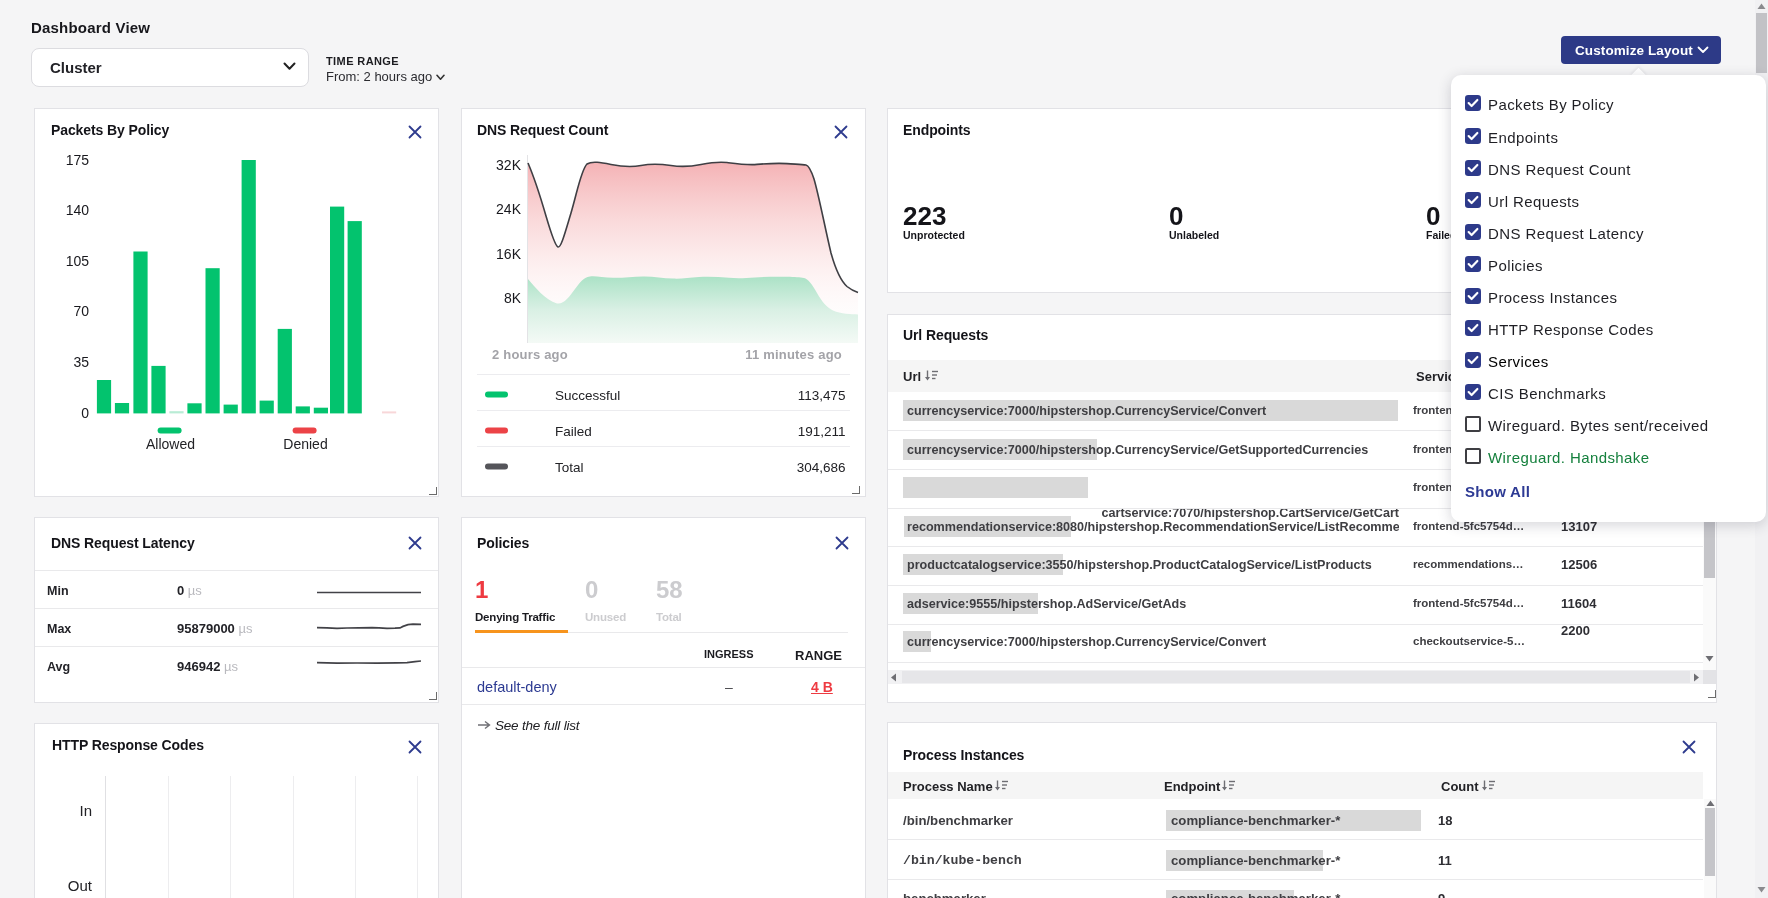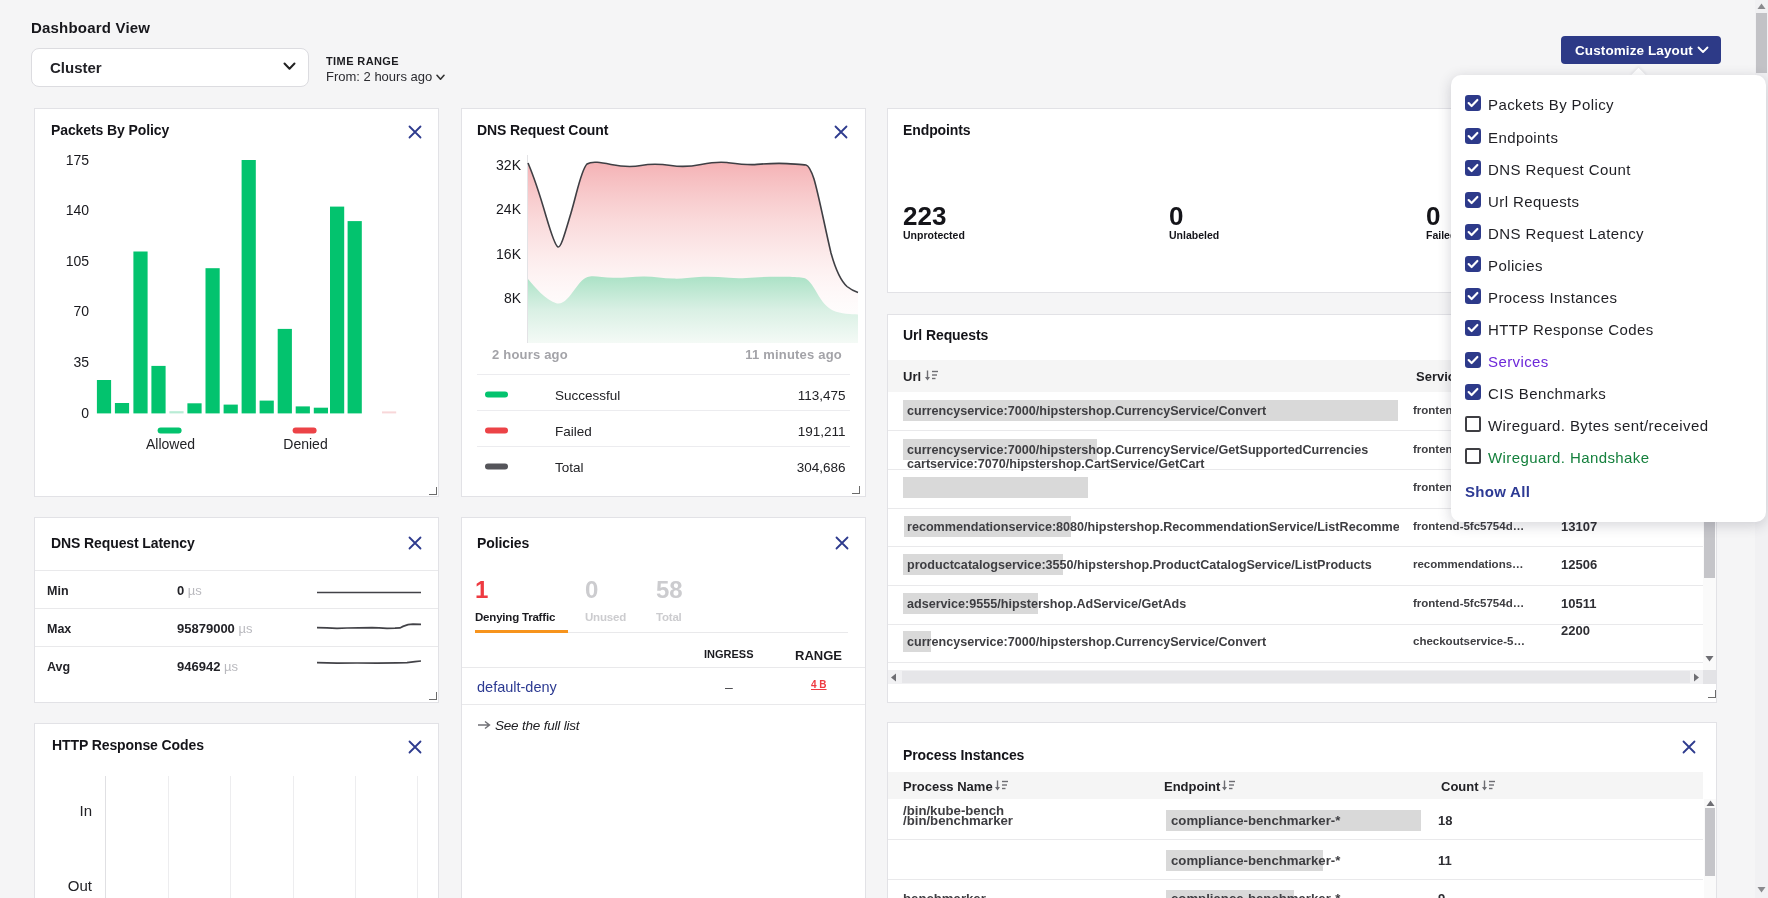--- a/index.html
+++ b/index.html
@@ -178,41 +178,41 @@
 <div class="count" style="left:1561px;top:403px;">31921</div>
 <div class="sep" style="left:888px;top:430px;width:815px;"></div>
 
 <div class="chip" style="left:903px;top:439px;width:194px;"></div>
 <div class="rowtext urltxt" style="left:907px;top:443px;width:492px;overflow:hidden;">currencyservice:7000/hipstershop.CurrencyService/GetSupportedCurrencies</div>
 <div class="rowtext svc" style="left:1413px;top:443px;width:115px;white-space:nowrap;overflow:hidden;text-overflow:ellipsis;">frontend-5fc5754db-x4pmp</div>
 <div class="count" style="left:1561px;top:442px;">16991</div>
 <div class="sep" style="left:888px;top:469px;width:815px;"></div>
 
 <div class="chip" style="left:903px;top:477px;width:185px;"></div>
-<div class="rowtext urltxt" style="left:907px;top:457px;width:492px;overflow:hidden;">cartservice:7070/hipstershop.CartService/GetCart</div>
+<div class="rowtext urltxt" style="left:907px;top:506px;width:492px;overflow:hidden;text-align:right;">cartservice:7070/hipstershop.CartService/GetCart</div>
 <div class="rowtext svc" style="left:1413px;top:481px;width:115px;white-space:nowrap;overflow:hidden;text-overflow:ellipsis;">frontend-5fc5754db-x4pmp</div>
 <div class="count" style="left:1561px;top:480px;">15644</div>
 <div class="sep" style="left:888px;top:508px;width:815px;"></div>
 
 <div class="chip" style="left:904px;top:516px;width:167px;"></div>
 <div class="rowtext urltxt" style="left:907px;top:520px;width:492px;white-space:nowrap;overflow:hidden;">recommendationservice:8080/hipstershop.RecommendationService/ListRecommendations</div>
 <div class="rowtext svc" style="left:1413px;top:520px;width:115px;white-space:nowrap;overflow:hidden;text-overflow:ellipsis;">frontend-5fc5754db-x4pmp</div>
 <div class="count" style="left:1561px;top:519px;">13107</div>
 <div class="sep" style="left:888px;top:546px;width:815px;"></div>
 
 <div class="chip" style="left:903px;top:554px;width:160px;"></div>
 <div class="rowtext urltxt" style="left:907px;top:558px;width:492px;overflow:hidden;">productcatalogservice:3550/hipstershop.ProductCatalogService/ListProducts</div>
 <div class="rowtext svc" style="left:1413px;top:558px;width:115px;white-space:nowrap;overflow:hidden;text-overflow:ellipsis;">recommendationservice-5f8c</div>
 <div class="count" style="left:1561px;top:557px;">12506</div>
 <div class="sep" style="left:888px;top:585px;width:815px;"></div>
 
 <div class="chip" style="left:903px;top:593px;width:135px;"></div>
 <div class="rowtext urltxt" style="left:907px;top:597px;width:492px;overflow:hidden;">adservice:9555/hipstershop.AdService/GetAds</div>
 <div class="rowtext svc" style="left:1413px;top:597px;width:115px;white-space:nowrap;overflow:hidden;text-overflow:ellipsis;">frontend-5fc5754db-x4pmp</div>
-<div class="count" style="left:1561px;top:596px;">10511</div>
+<div class="count" style="left:1561px;top:596px;">11604</div>
 <div class="sep" style="left:888px;top:624px;width:815px;"></div>
 
 <div class="chip" style="left:903px;top:631px;width:28px;"></div>
 <div class="rowtext urltxt" style="left:907px;top:635px;width:492px;overflow:hidden;">currencyservice:7000/hipstershop.CurrencyService/Convert</div>
 <div class="rowtext svc" style="left:1413px;top:635px;width:115px;white-space:nowrap;overflow:hidden;text-overflow:ellipsis;">checkoutservice-56fb8c8dfc</div>
 <div class="count" style="left:1561px;top:623px;">2200</div>
 <div class="sep" style="left:888px;top:662px;width:815px;"></div>
 
 <div class="abs" style="left:1703px;top:392px;width:13px;height:278px;background:#fafafa;"></div>
 <div class="abs" style="left:1704px;top:490px;width:11px;height:88px;background:#c5c5c9;"></div>
@@ -268,21 +268,21 @@
 <div class="abs" style="left:585px;top:611px;font-size:11.5px;font-weight:bold;color:#cccccf;letter-spacing:-.2px;">Unused</div>
 <div class="abs" style="left:656px;top:576px;font-size:24px;font-weight:bold;color:#cccccf;">58</div>
 <div class="abs" style="left:656px;top:611px;font-size:11.5px;font-weight:bold;color:#cccccf;letter-spacing:-.2px;">Total</div>
 <div class="sep" style="left:477px;top:632px;width:371px;"></div>
 <div class="abs" style="left:475px;top:630px;width:93px;height:3px;background:#f7941d;"></div>
 <div class="abs" style="left:704px;top:648px;font-size:11px;font-weight:bold;color:#1b1b20;">INGRESS</div>
 <div class="abs" style="left:795px;top:648px;font-size:13px;font-weight:bold;color:#1b1b20;">RANGE</div>
 <div class="sep" style="left:462px;top:667px;width:403px;"></div>
 <div class="abs" style="left:477px;top:679px;font-size:14.5px;color:#2c3a92;">default-deny</div>
 <div class="abs" style="left:725px;top:679px;font-size:14px;color:#505055;">–</div>
-<div class="abs" style="left:811px;top:679px;font-size:10px;font-weight:bold;color:#ee3a41;text-decoration:underline;">4 B</div>
+<div class="abs" style="left:811px;top:679px;font-size:14px;font-weight:bold;color:#ee3a41;text-decoration:underline;">4 B</div>
 <div class="sep" style="left:462px;top:704px;width:403px;"></div>
 <svg class="abs" style="left:478px;top:719px;" width="13" height="12" viewBox="0 0 13 12">
     <path d="M0 6 L11 6 M7 2.5 L11.5 6 L7 9.5" fill="none" stroke="#707075" stroke-width="1.4"></path>
   </svg>
 <div class="abs" style="left:495px;top:718px;font-size:13.5px;font-weight:normal;color:#202024;letter-spacing:-.2px;font-style:italic;">See the full list</div>
 
 <div class="ctitle" style="left:52px;top:737px;">HTTP Response Codes</div>
 <div class="closex" style="left:408px;top:740px;">
     <svg width="14" height="14" viewBox="0 0 14 14">
       <path d="M1.5 1.5 L12.5 12.5 M12.5 1.5 L1.5 12.5" stroke="#2e3b8e" stroke-width="1.8" stroke-linecap="round"></path>
@@ -340,21 +340,21 @@
       <line x1="7" y1="8.5" x2="10.5" y2="8.5"></line>
     </g>
   </svg>
 
 <div class="chip" style="left:1166px;top:810px;width:255px;"></div>
 <div class="rowtext" style="left:903px;top:813px;">/bin/benchmarker</div>
 <div class="rowtext" style="left:1171px;top:813px;">compliance-benchmarker-*</div>
 <div class="count" style="left:1438px;top:813px;">18</div>
 <div class="sep" style="left:888px;top:839px;width:815px;"></div>
 <div class="chip" style="left:1166px;top:850px;width:157px;"></div>
-<div class="rowtext" style="left:903px;top:803px;">/bin/kube-bench</div>
+<div class="rowtext" style="left:903px;top:853px;font-family:Liberation Mono, monospace;">/bin/kube-bench</div>
 <div class="rowtext" style="left:1171px;top:853px;">compliance-benchmarker-*</div>
 <div class="count" style="left:1438px;top:853px;">11</div>
 <div class="sep" style="left:888px;top:879px;width:815px;"></div>
 <div class="chip" style="left:1166px;top:890px;width:128px;"></div>
 <div class="rowtext" style="left:903px;top:891px;">benchmarker</div>
 <div class="rowtext" style="left:1171px;top:891px;">compliance-benchmarker-*</div>
 <div class="count" style="left:1438px;top:891px;">9</div>
 <div class="abs" style="left:1704px;top:799px;width:12px;height:99px;background:#fafafa;"></div>
 <svg class="abs" style="left:1706px;top:800px;" width="9" height="7" viewBox="0 0 9 7">
     <path d="M4.5 0.5 L8.5 6 L0.5 6 Z" fill="#6e6e73"></path>
@@ -399,21 +399,21 @@
 <div class="abs" style="left:1488px;top:289px;font-size:15px;color:#1f1f24;letter-spacing:.4px;">Process Instances</div>
 <svg class="abs" style="left:1465px;top:320px;" width="16" height="16" viewBox="0 0 15 15">
       <rect width="15" height="15" rx="3" fill="#2d3a8a"></rect>
       <path d="M3.4 7.6 L6.2 10.4 L11.6 4.6" fill="none" stroke="#fff" stroke-width="2" stroke-linecap="round" stroke-linejoin="round"></path>
     </svg>
 <div class="abs" style="left:1488px;top:321px;font-size:15px;color:#1f1f24;letter-spacing:.4px;">HTTP Response Codes</div>
 <svg class="abs" style="left:1465px;top:352px;" width="16" height="16" viewBox="0 0 15 15">
       <rect width="15" height="15" rx="3" fill="#2d3a8a"></rect>
       <path d="M3.4 7.6 L6.2 10.4 L11.6 4.6" fill="none" stroke="#fff" stroke-width="2" stroke-linecap="round" stroke-linejoin="round"></path>
     </svg>
-<div class="abs" style="left:1488px;top:353px;font-size:15px;color:#6d28d9;letter-spacing:.4px;">Services</div>
+<div class="abs" style="left:1488px;top:353px;font-size:15px;color:#000000;letter-spacing:.4px;">Services</div>
 <svg class="abs" style="left:1465px;top:384px;" width="16" height="16" viewBox="0 0 15 15">
       <rect width="15" height="15" rx="3" fill="#2d3a8a"></rect>
       <path d="M3.4 7.6 L6.2 10.4 L11.6 4.6" fill="none" stroke="#fff" stroke-width="2" stroke-linecap="round" stroke-linejoin="round"></path>
     </svg>
 <div class="abs" style="left:1488px;top:385px;font-size:15px;color:#1f1f24;letter-spacing:.4px;">CIS Benchmarks</div>
 <div class="abs" style="left:1465px;top:416px;width:16px;height:16px;border:2px solid #3e3e43;border-radius:2px;background:#fff;"></div>
 <div class="abs" style="left:1488px;top:417px;font-size:15px;color:#1f1f24;letter-spacing:.4px;">Wireguard. Bytes sent/received</div>
 <div class="abs" style="left:1465px;top:448px;width:16px;height:16px;border:2px solid #3e3e43;border-radius:2px;background:#fff;"></div>
 <div class="abs" style="left:1488px;top:449px;font-size:15px;color:#15803d;letter-spacing:.4px;">Wireguard. Handshake</div>
 <div class="abs" style="left:1465px;top:483px;font-size:15px;font-weight:bold;color:#2d3a94;letter-spacing:.3px;">Show All</div>

